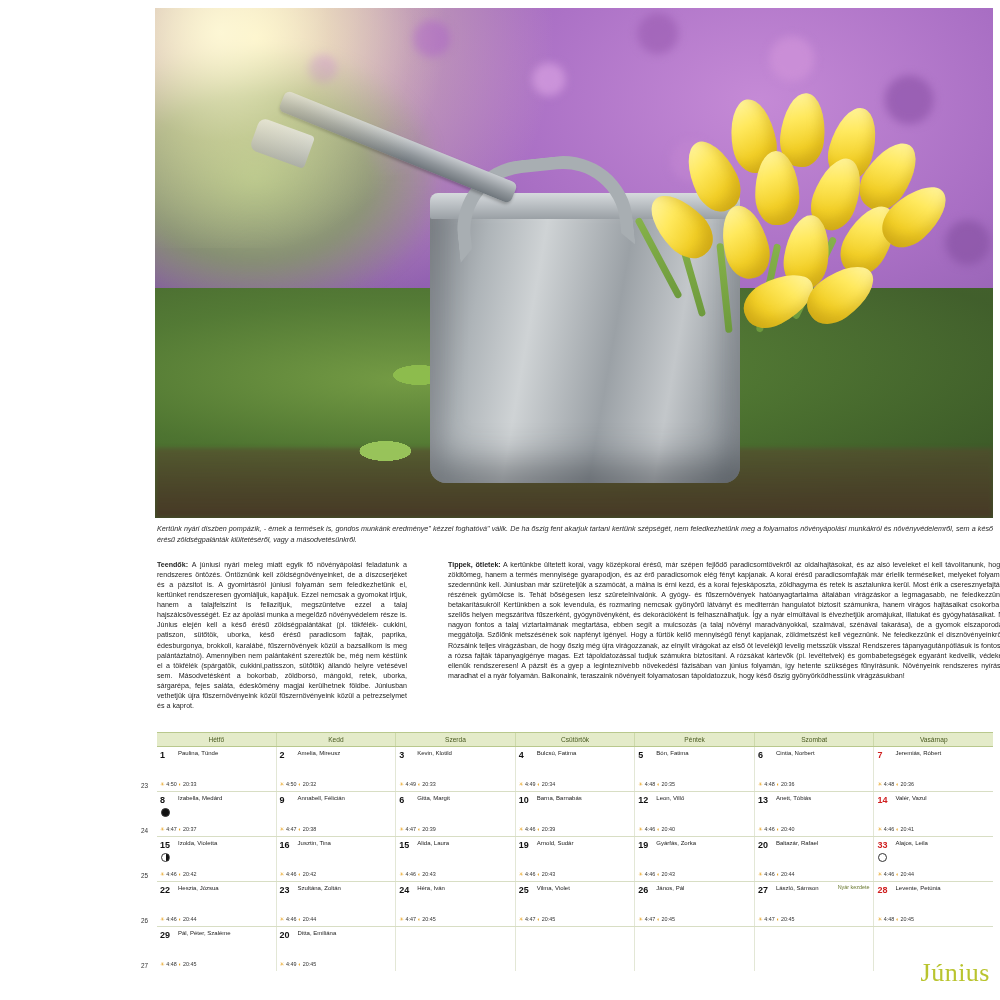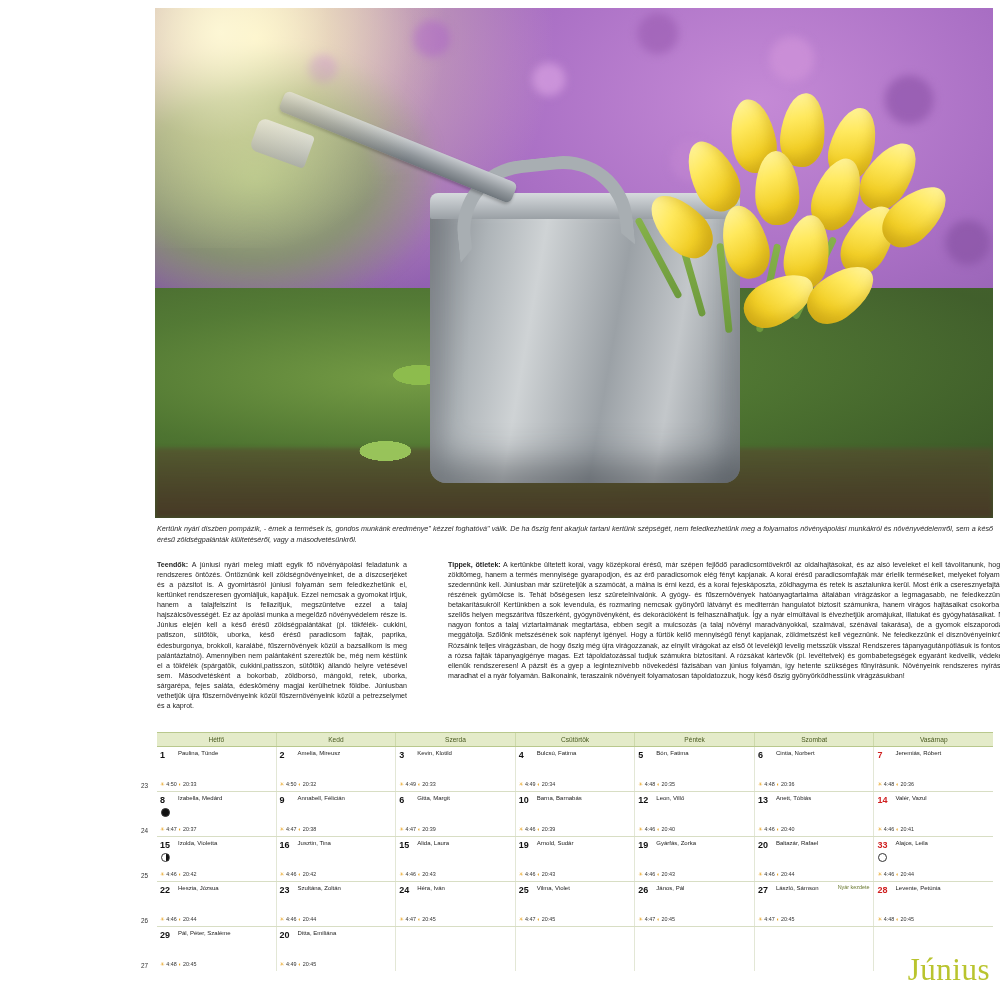--- a/index.html
+++ b/index.html
@@ -272,21 +272,21 @@
     right: 4px;
     top: 2px;
     font-size: 5.4px;
     color: #6a7a30;
   }
 
   .monthname {
     position: absolute;
     right: 10px;
     bottom: 12px;
-    font-size: 31px;
+    font-size: 26px;
     color: #b9c42e;
     font-family: "Liberation Serif", serif;
     letter-spacing: .5px;
   }
 </style>
 </head>
 <body>
 
 <div class="page">
 

